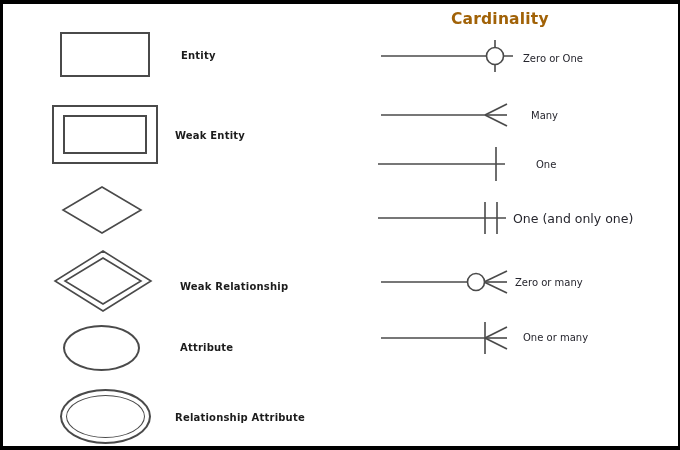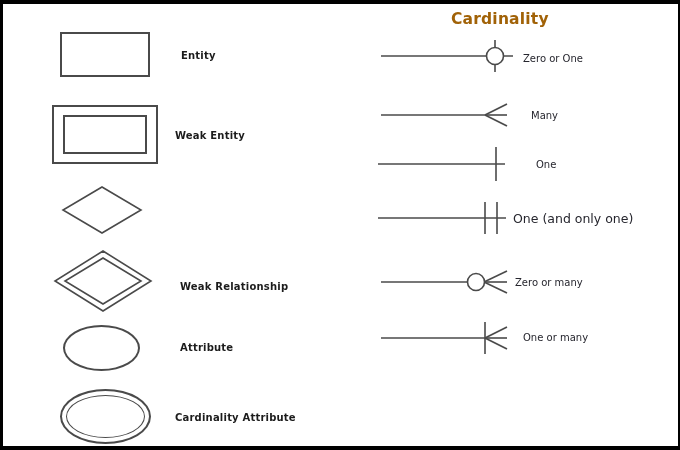--- a/index.html
+++ b/index.html
@@ -108,21 +108,21 @@
   <div class="abs shape-ellipse" style="left:60px; top:321px; width:77px; height:46px;"></div>
 
   <div class="abs shape-ellipse" style="left:57px; top:385px; width:91px; height:55px;">
     <div class="abs shape-ellipse-thin" style="left:4px; top:4px; width:79px; height:43px;"></div>
   </div>
 
   <span class="legend-label" style="left:178px; top:51px;">Entity</span>
   <span class="legend-label" style="left:172px; top:131px;">Weak Entity</span>
   <span class="legend-label" style="left:170px; top:282px;margin-left:7px;">Weak Relationship</span>
   <span class="legend-label" style="left:177px; top:343px;">Attribute</span>
-  <span class="legend-label" style="left:172px; top:413px;">Cardinality Attribute</span>
+  <span class="legend-label" style="left:172px; top:413px;">Relationship Attribute</span>
 
   <span class="card-heading" style="left:448px; top:15px;">Cardinality</span>
 
   <svg class="abs" style="left:375px; top:32px;" width="137" height="40" viewBox="0 0 137 40">
     <line x1="3" y1="20" x2="135" y2="20"></line>
     <line x1="117" y1="4" x2="117" y2="36"></line>
     <circle cx="117" cy="20" r="8.5"></circle>
   </svg>
 
   <svg class="abs" style="left:375px; top:91px;" width="137" height="40" viewBox="0 0 137 40">

